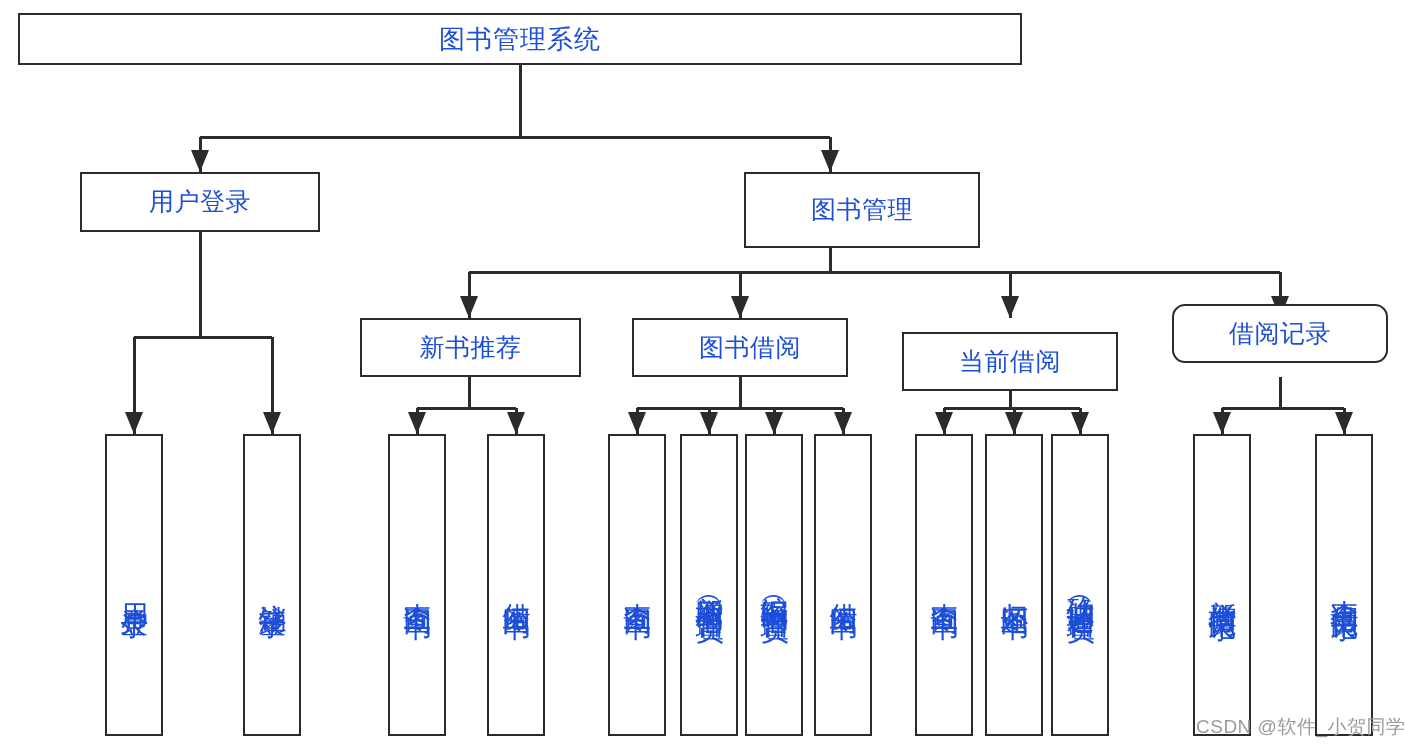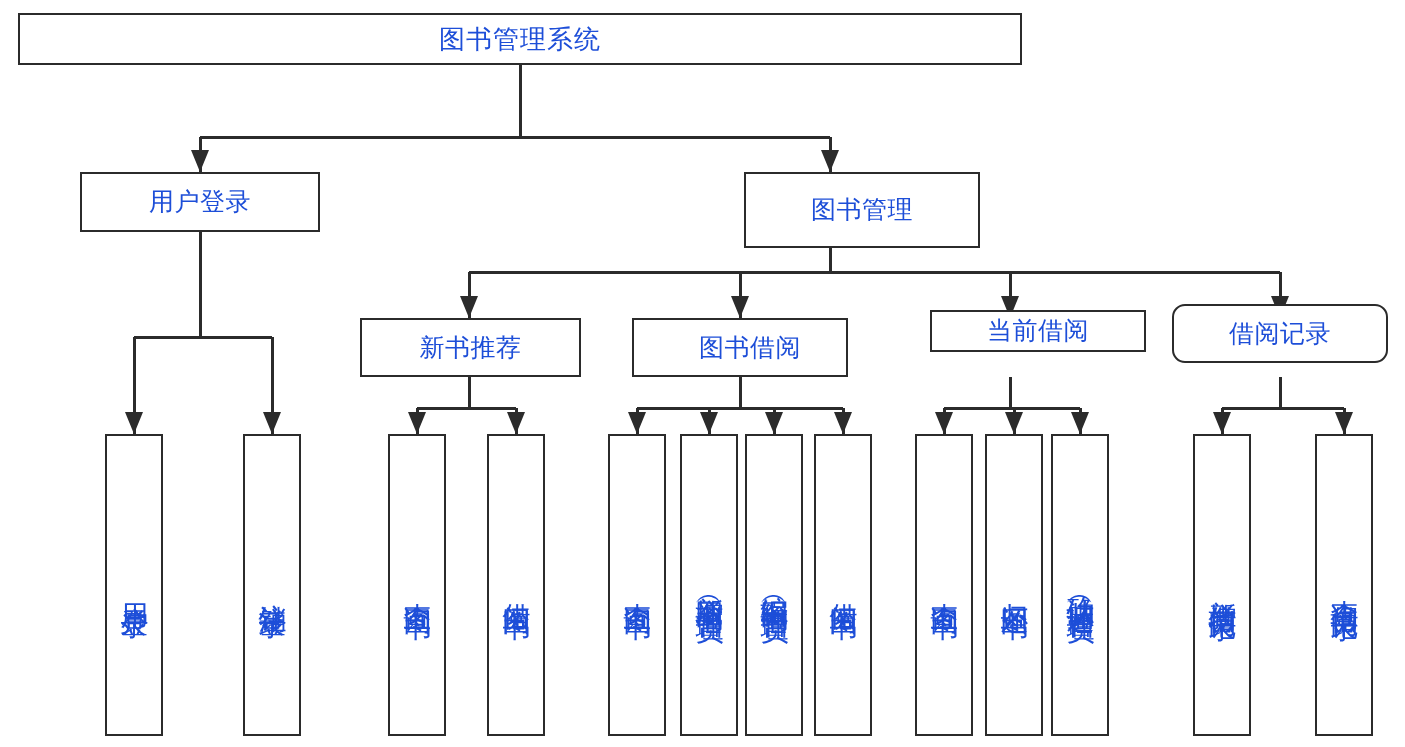--- a/index.html
+++ b/index.html
@@ -136,21 +136,21 @@
       </div>
       <div class="node horiz" id="node-book-manage" style="left: 712px; top: 172px; width: 236px; height: 76px; margin-left: 32px;">
         <span class="lbl">图书管理</span>
       </div>
       <div class="node horiz" id="node-new-book-rec" style="left: 360px; top: 318px; width: 221px; height: 59px;">
         <span class="lbl">新书推荐</span>
       </div>
       <div class="node horiz" id="node-book-borrow" style="left: 632px; top: 318px; width: 216px; height: 59px; padding-left: 20px;">
         <span class="lbl">图书借阅</span>
       </div>
-      <div class="node horiz" id="node-current-borrow" style="left: 902px; top: 310px; width: 216px; height: 42px; margin-left: 28px;">
+      <div class="node horiz" id="node-current-borrow" style="left: 902px; top: 332px; width: 216px; height: 59px;">
         <span class="lbl">当前借阅</span>
       </div>
       <div class="node horiz" id="node-borrow-record" style="left: 1172px; top: 304px; width: 216px; height: 59px; border-radius: 13px;">
         <span class="lbl">借阅记录</span>
       </div>
       <div class="node vert" id="node-leaf-user-login" style="left: 105px; top: 434px; width: 58px; height: 302px;">
         <span class="lbl">用户登录</span>
       </div>
       <div class="node vert" id="node-leaf-logout" style="left: 243px; top: 434px; width: 58px; height: 302px;">
         <span class="lbl">注销登录</span>
@@ -182,13 +182,14 @@
       <div class="node vert" id="node-leaf-confirm-return" style="left: 1051px; top: 434px; width: 58px; height: 302px;">
         <span class="lbl">确认归还（管理员）</span>
       </div>
       <div class="node vert" id="node-leaf-add-record" style="left: 1193px; top: 434px; width: 58px; height: 302px;">
         <span class="lbl">新增借阅记录</span>
       </div>
       <div class="node vert" id="node-leaf-query-record" style="left: 1315px; top: 434px; width: 58px; height: 302px;">
         <span class="lbl">查询借阅记录</span>
       </div>
     </div>
+  <div class="watermark" style="left:1196px; top:714px;">CSDN @软件_小贺同学</div>
 </div>
 
 </body></html>

